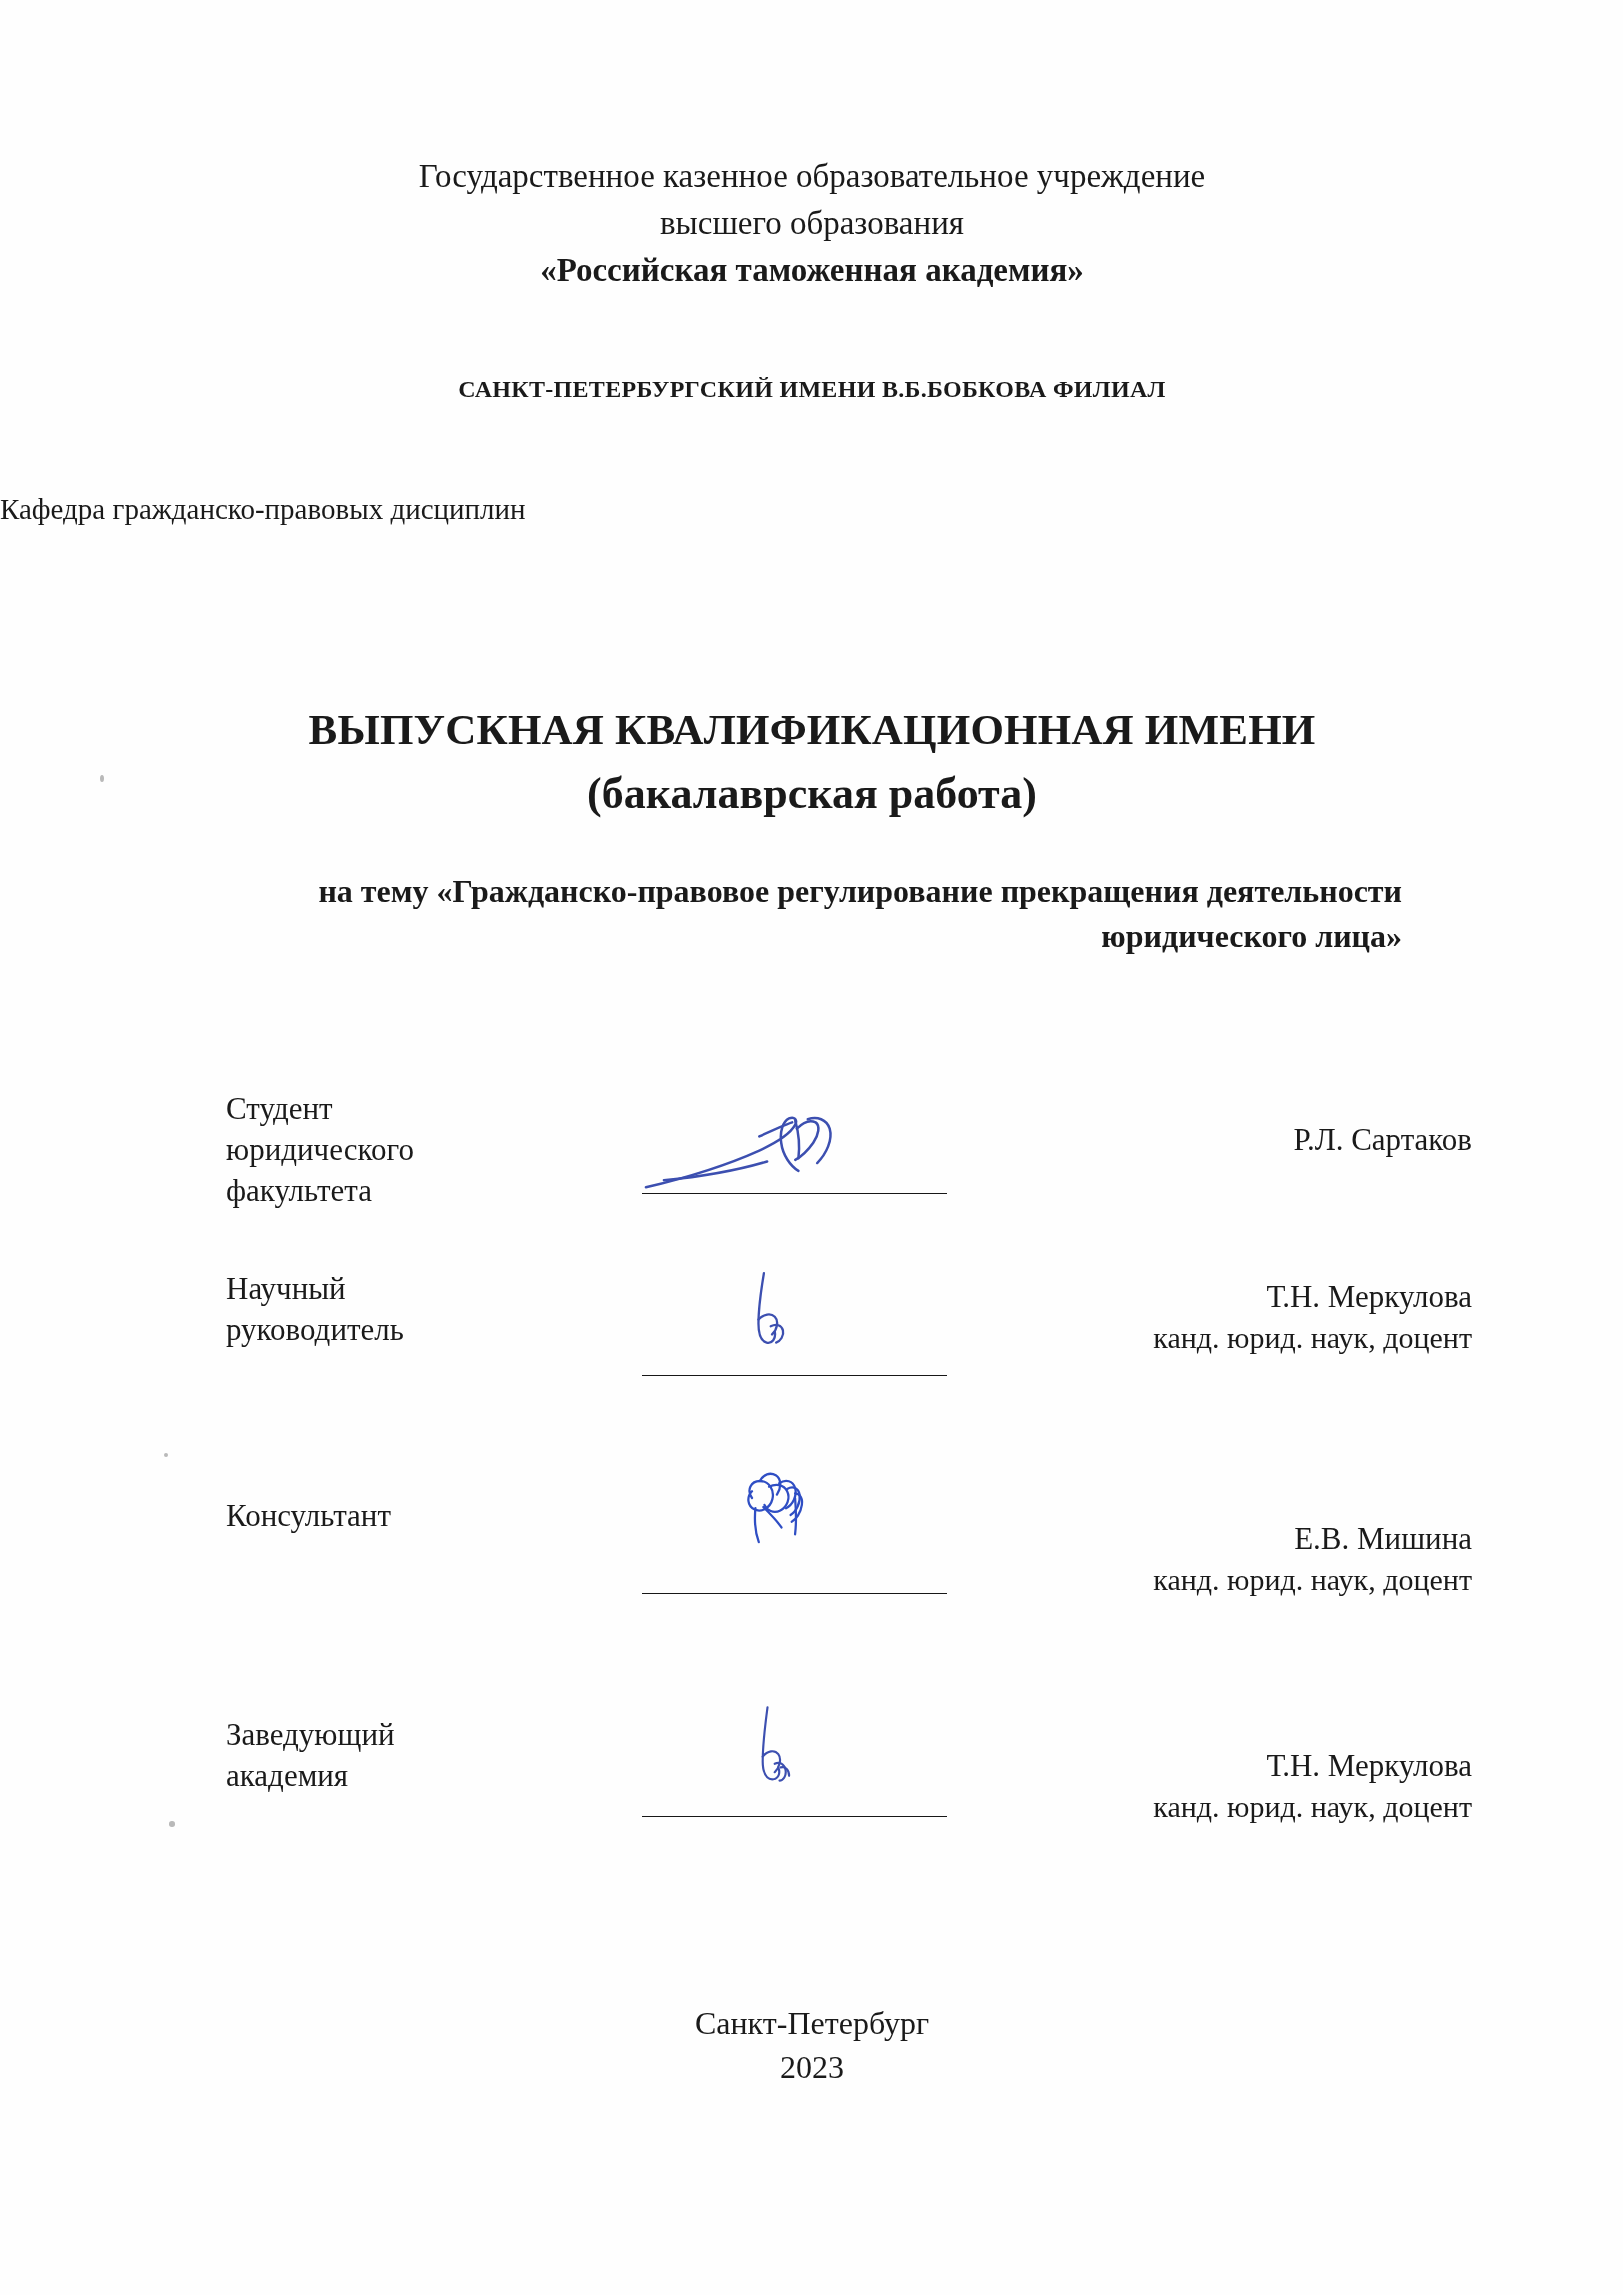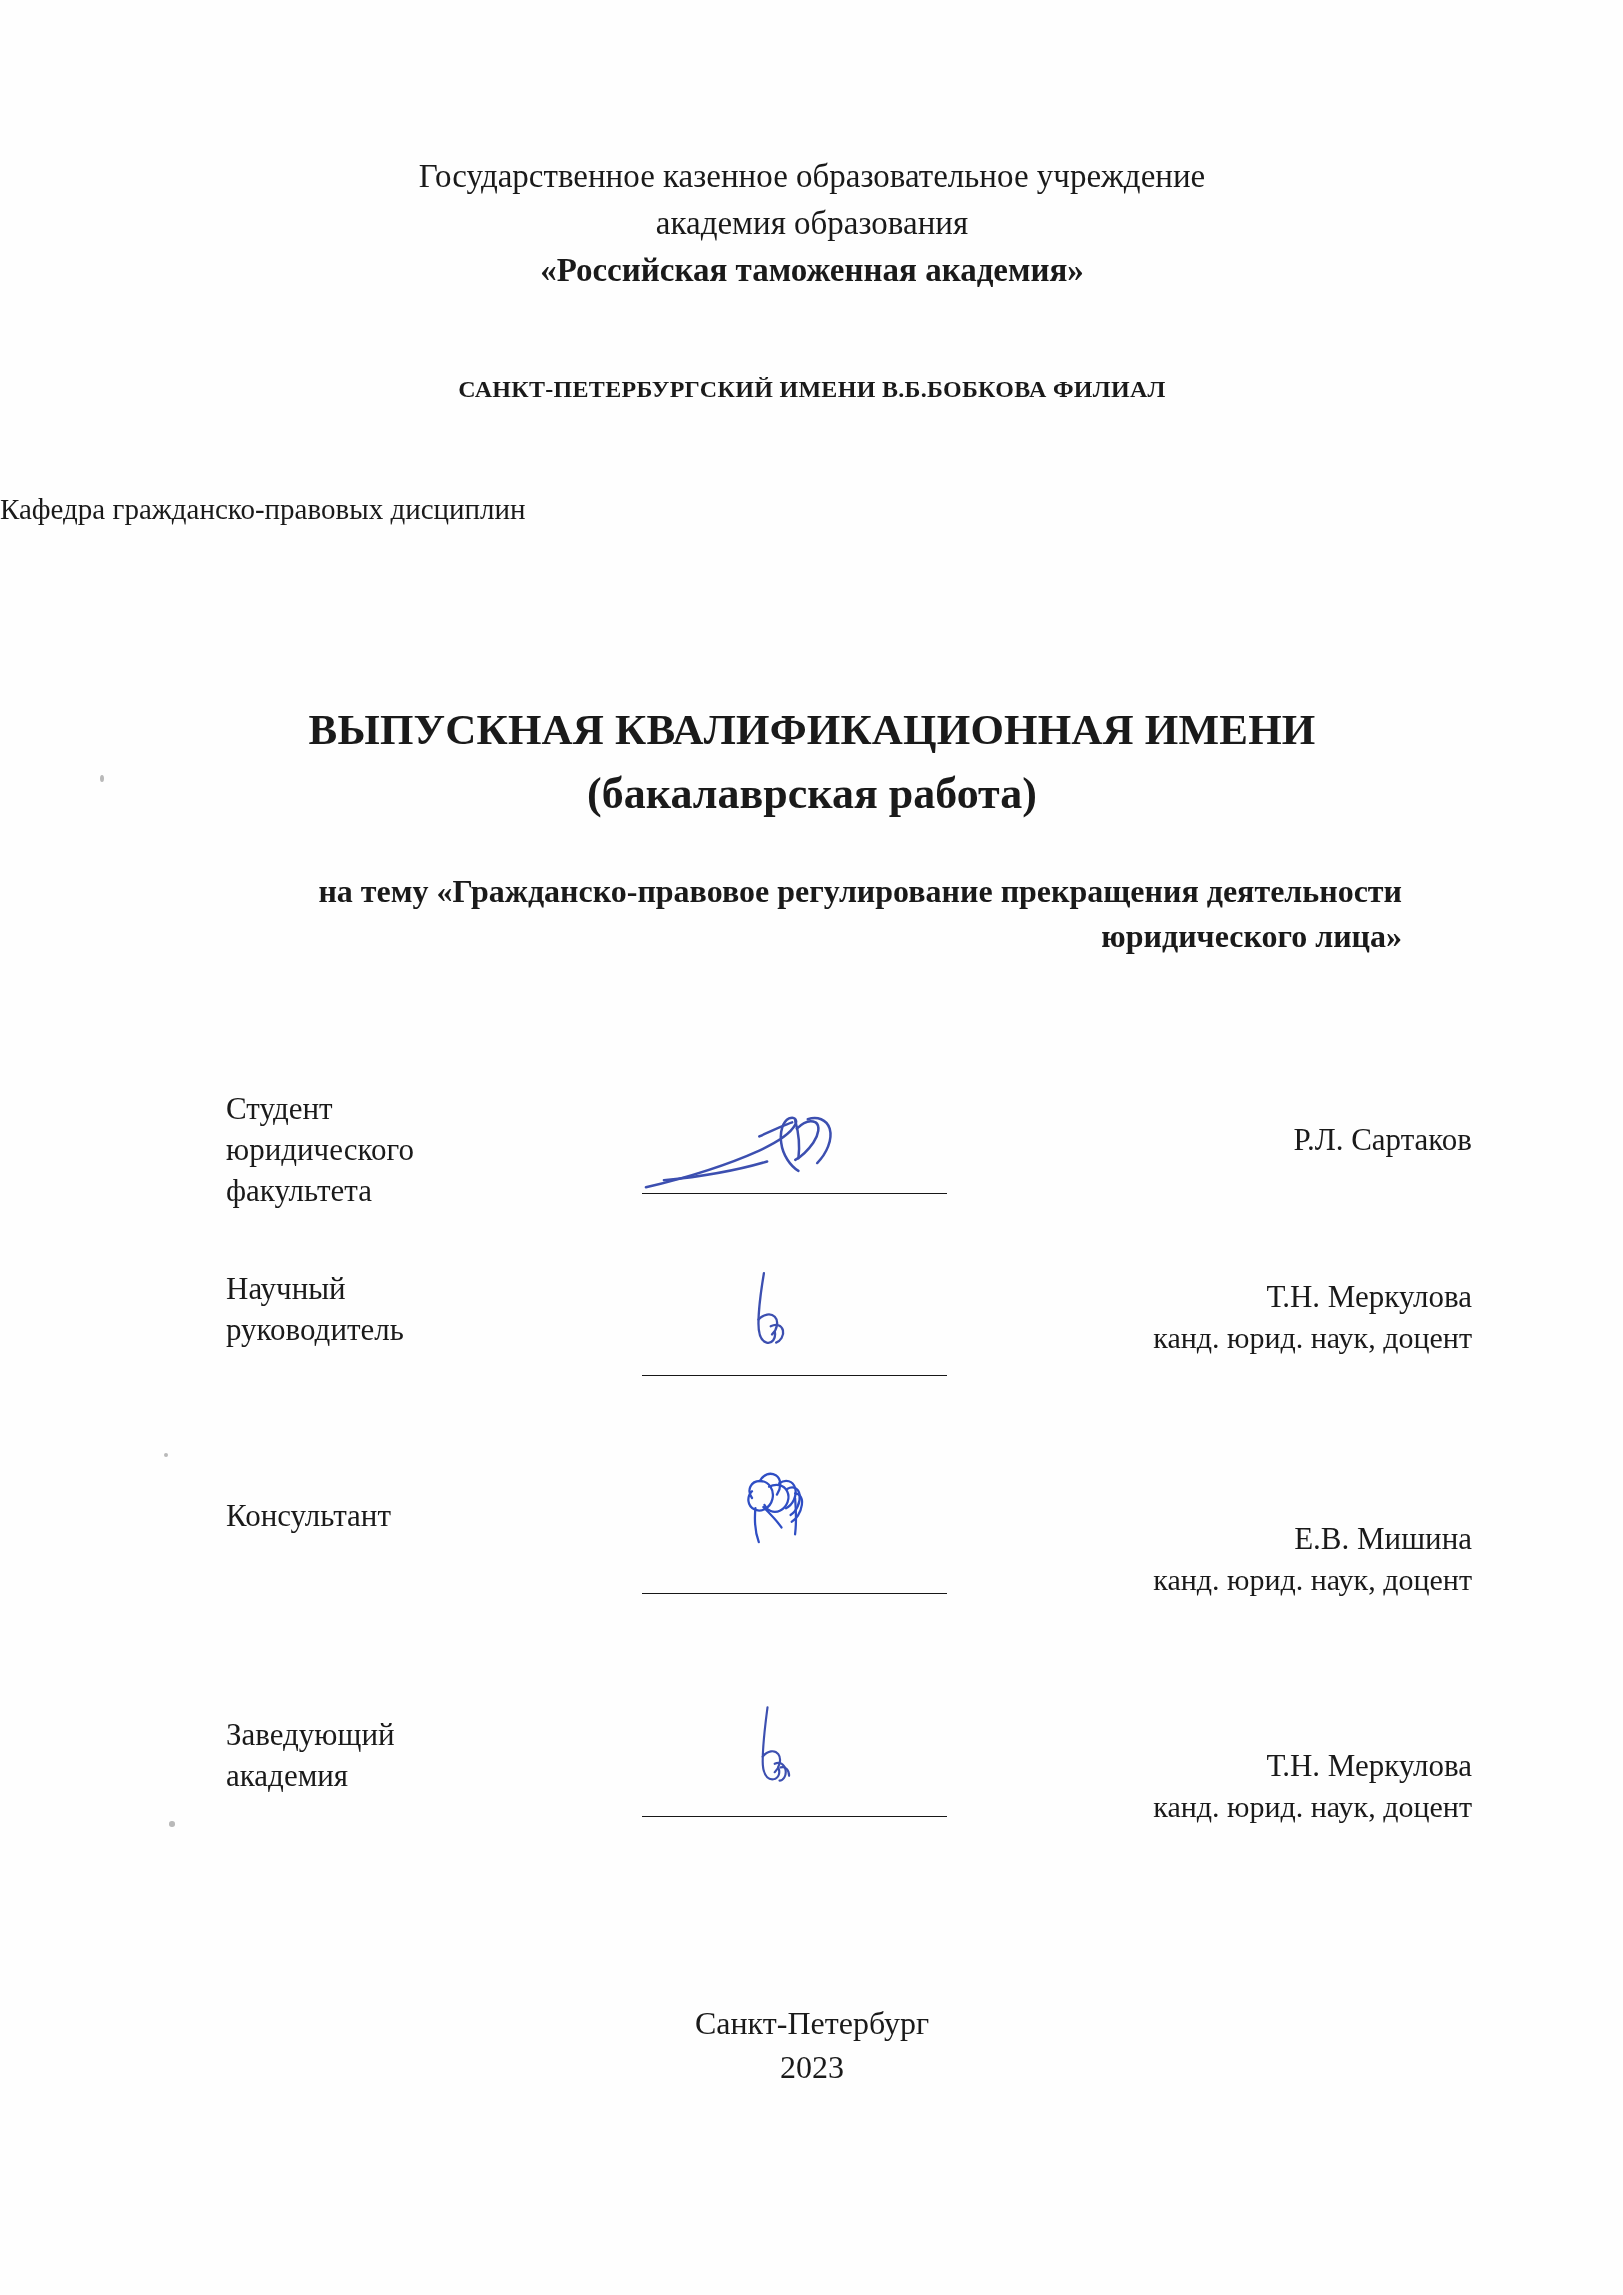--- a/index.html
+++ b/index.html
@@ -165,21 +165,21 @@
 <div class="page">
 
   <div class="speck" style="left:100px; top:775px; width:3.9px; height:7px;"></div>
   <div class="speck" style="left:164px; top:1453px; width:3.9px; height:3.9px;"></div>
   <div class="speck" style="left:169px; top:1821px; width:5.5px; height:5.5px;"></div>
 
   <div class="content">
 
     <div class="org-block">
       <div class="org-line">Государственное казенное образовательное учреждение</div>
-      <div class="org-line">академия образования</div>
+      <div class="org-line">высшего образования</div>
       <div class="org-line bold">«Российская таможенная академия»</div>
     </div>
 
     <div class="branch">САНКТ-ПЕТЕРБУРГСКИЙ ИМЕНИ В.Б.БОБКОВА ФИЛИАЛ</div>
 
     <div class="department">Кафедра гражданско-правовых дисциплин</div>
 
     <div class="work-type">ВЫПУСКНАЯ КВАЛИФИКАЦИОННАЯ ИМЕНИ</div>
     <div class="work-subtype">(бакалаврская работа)</div>
 

